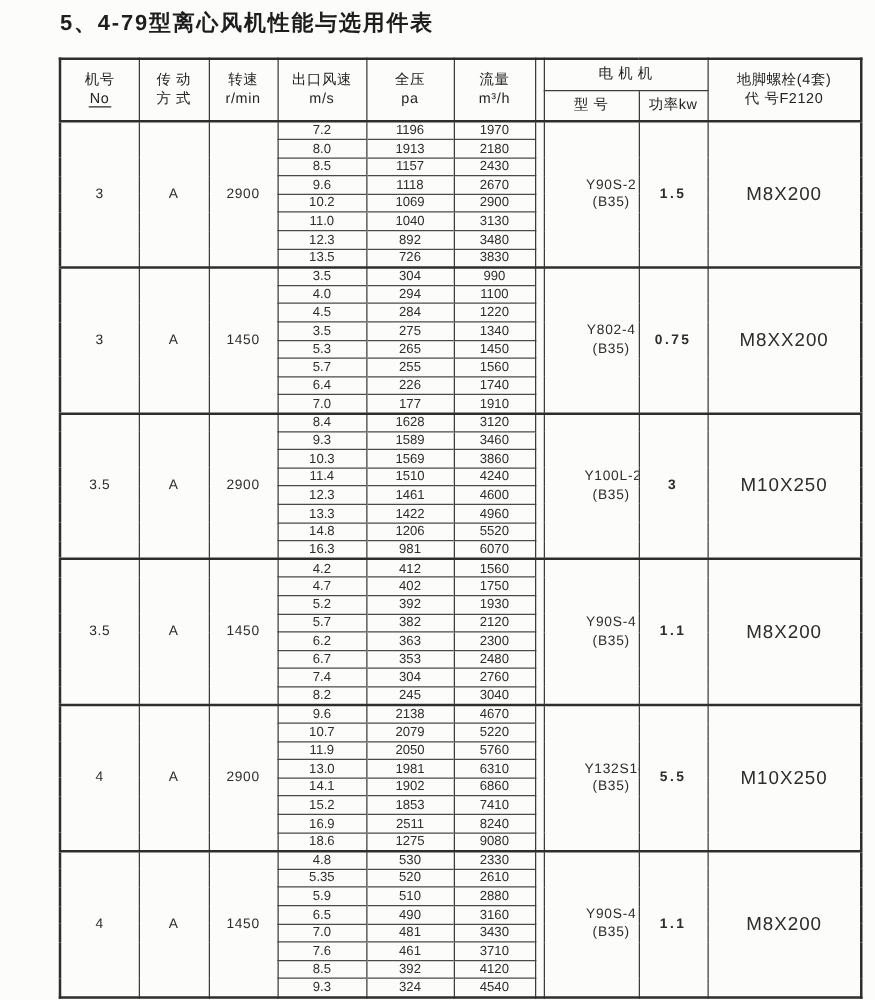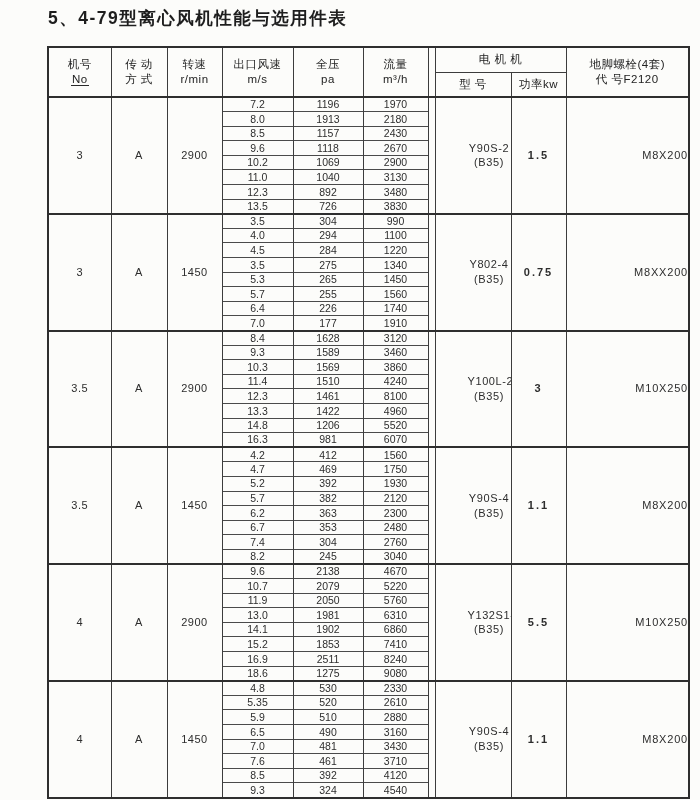--- a/index.html
+++ b/index.html
@@ -65,21 +65,21 @@
     color: #2d2d2d;
     border-left: 1px solid #3c3c3c;
     border-right: 1px solid #3c3c3c;
     white-space: nowrap;
     overflow: hidden;
   }
   tbody td.data-cell { border-top: 1px solid #4a4a4a; }
   tbody td.span-cell { font-size: 11px; letter-spacing: 0.5px; }
   tbody td.motor-model-cell { font-size: 11px; letter-spacing: 0.6px; line-height: 1.35; padding-left: 32px; }
   tbody td.motor-power-cell { letter-spacing: 2px; font-size: 11px; font-weight: bold; }
-  tbody td.bolt-code-cell { font-size: 11px; letter-spacing: 0.8px; text-align: right; }
+  tbody td.bolt-code-cell { font-size: 15px; letter-spacing: 0.8px; }
   tbody td.spacer-cell { padding: 0; }
 </style>
 </head>
 <body>
 
 <div class="page">
 
   <h1 class="title">5、4-79型离心风机性能与选用件表</h1>
 
   <table class="spec-table">
@@ -266,21 +266,21 @@
           <td class="data-cell">3860</td>
         </tr>
         <tr>
           <td class="data-cell">11.4</td>
           <td class="data-cell">1510</td>
           <td class="data-cell">4240</td>
         </tr>
         <tr>
           <td class="data-cell">12.3</td>
           <td class="data-cell">1461</td>
-          <td class="data-cell">8100</td>
+          <td class="data-cell">4600</td>
         </tr>
         <tr>
           <td class="data-cell">13.3</td>
           <td class="data-cell">1422</td>
           <td class="data-cell">4960</td>
         </tr>
         <tr>
           <td class="data-cell">14.8</td>
           <td class="data-cell">1206</td>
           <td class="data-cell">5520</td>
@@ -302,21 +302,21 @@
           <td class="spacer-cell" rowspan="8"></td>
           <td class="span-cell motor-model-cell" rowspan="8">
             <div>Y90S-4</div>
             <div>(B35)</div>
           </td>
           <td class="span-cell motor-power-cell" rowspan="8">1.1</td>
           <td class="span-cell bolt-code-cell" rowspan="8">M8X200</td>
         </tr>
         <tr>
           <td class="data-cell">4.7</td>
-          <td class="data-cell">469</td>
+          <td class="data-cell">402</td>
           <td class="data-cell">1750</td>
         </tr>
         <tr>
           <td class="data-cell">5.2</td>
           <td class="data-cell">392</td>
           <td class="data-cell">1930</td>
         </tr>
         <tr>
           <td class="data-cell">5.7</td>
           <td class="data-cell">382</td>

